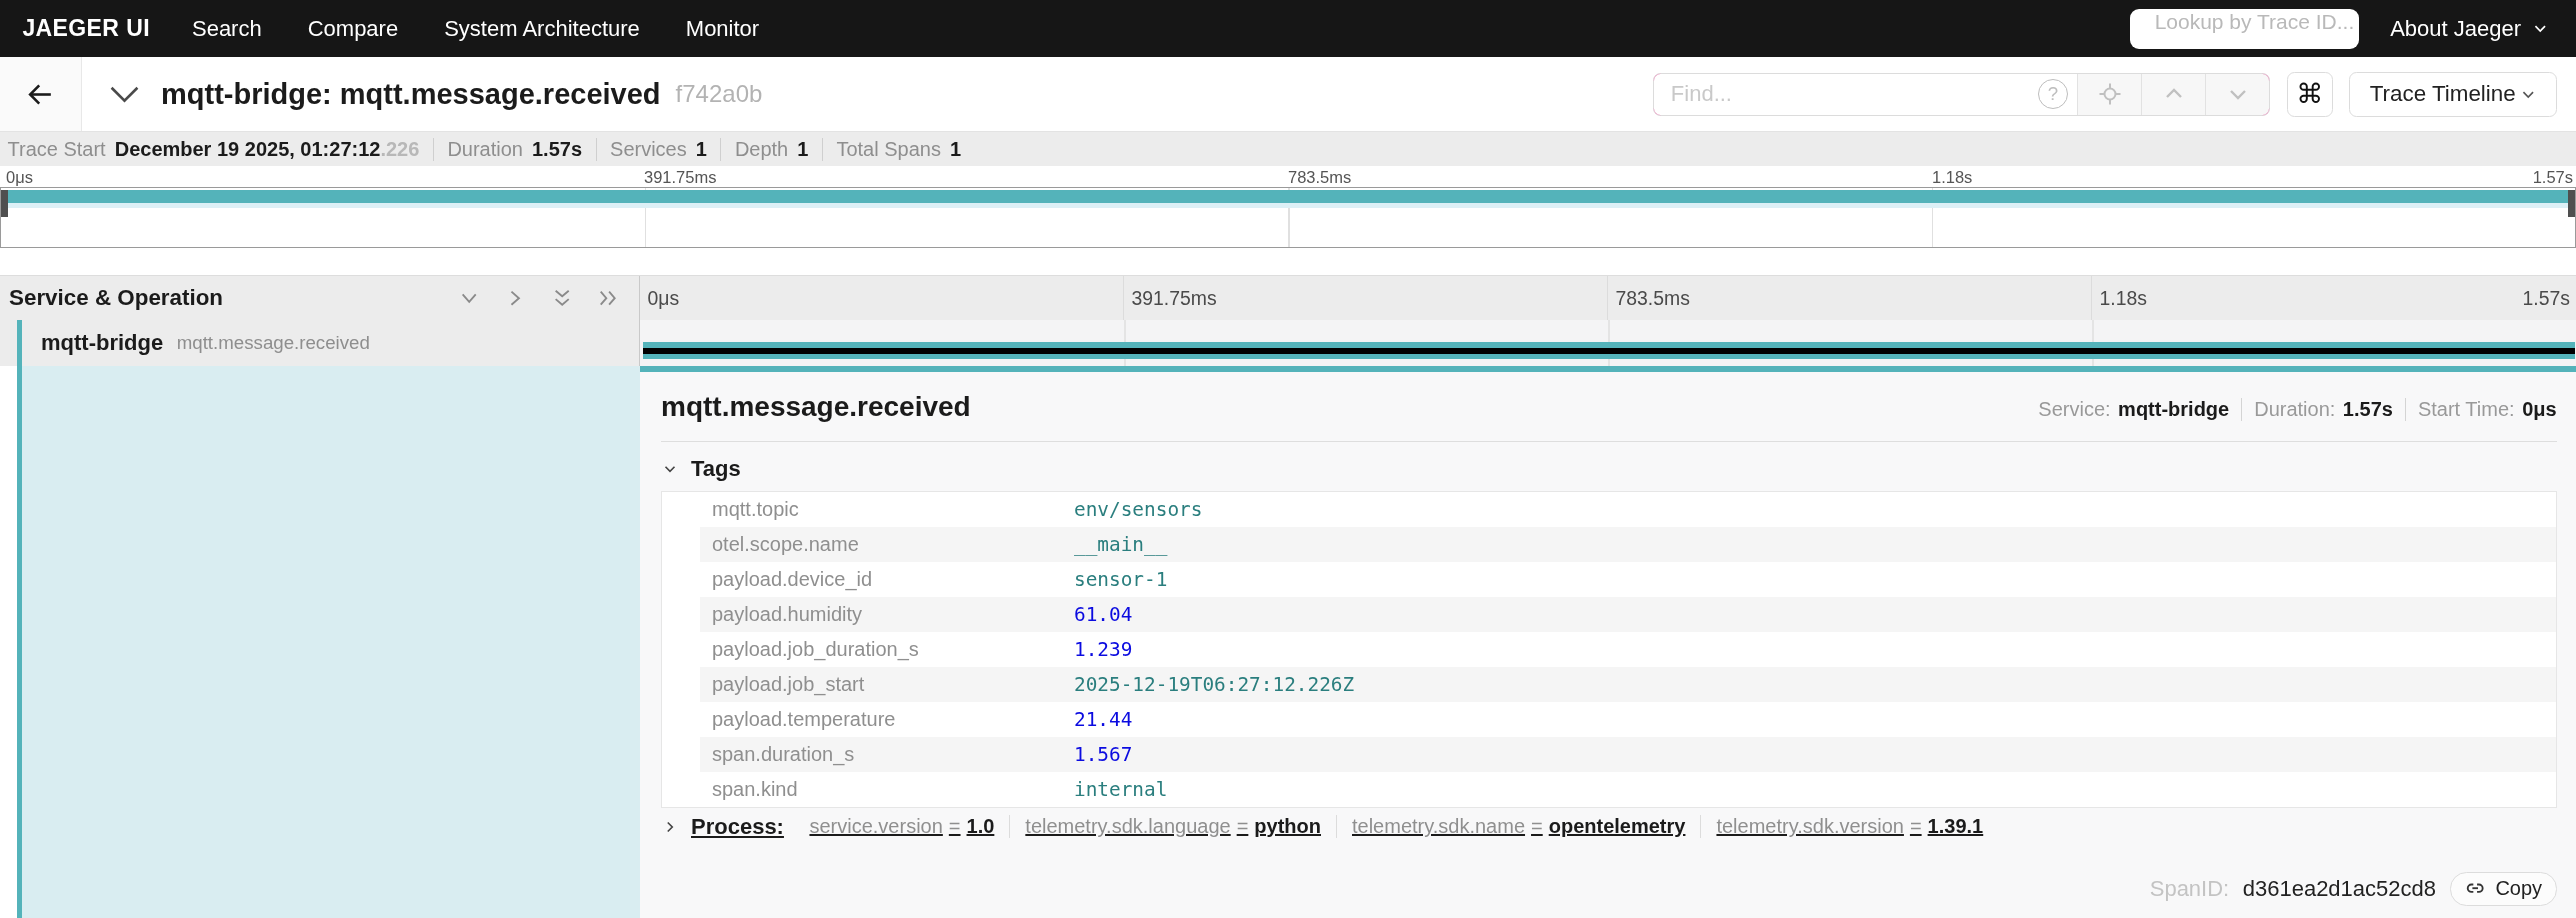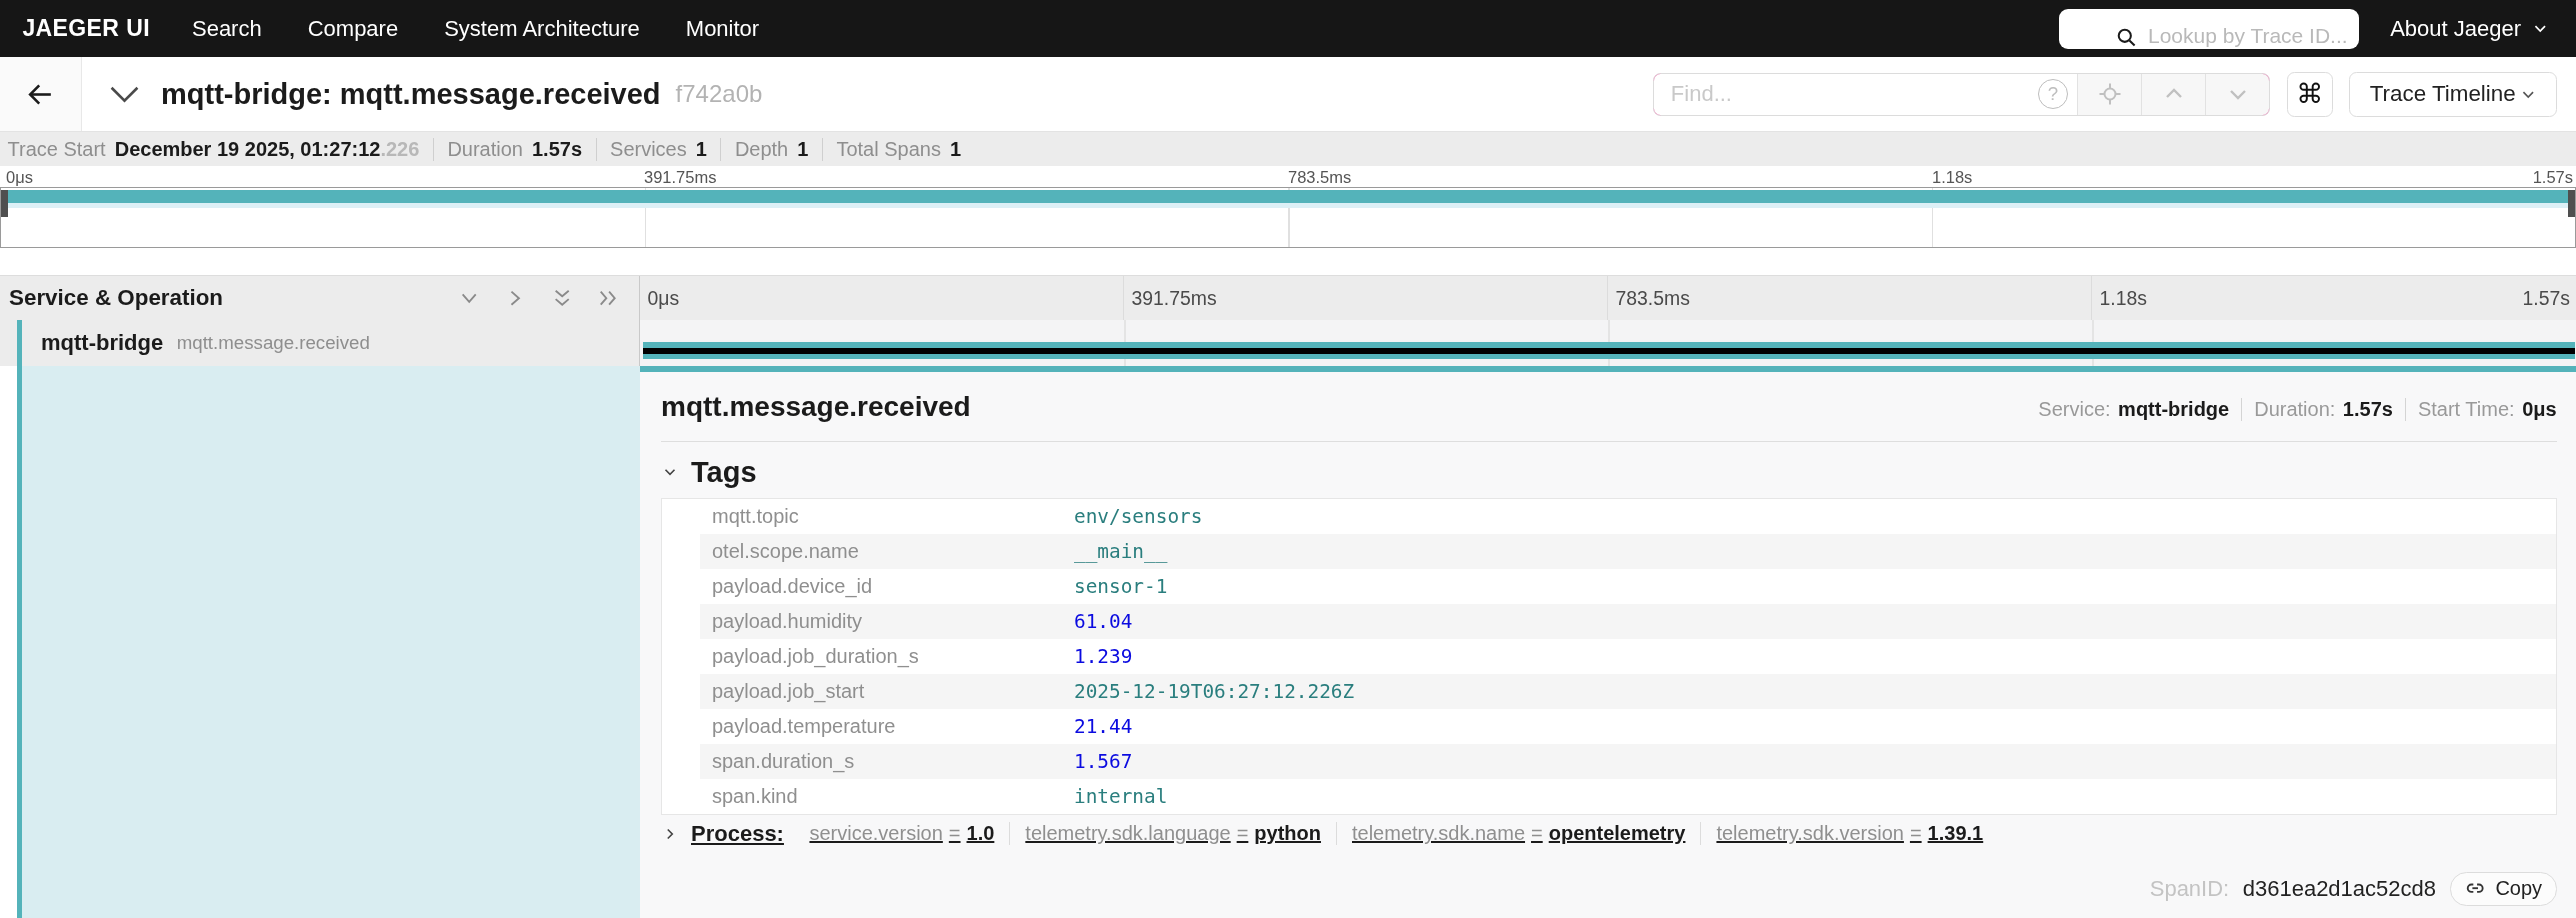--- a/index.html
+++ b/index.html
@@ -15,21 +15,21 @@
     width:2576px;height:919px;overflow:hidden;background:#fff;
     font-family:"Liberation Sans", sans-serif;color:#1b1b1b;position:relative;
   }
   svg{display:block;}
 
   
   .nav{height:57px;background:var(--nav-bg);display:flex;align-items:center;color:#fff;}
   .brand{font-size:23px;font-weight:700;margin-left:22.4px;margin-right:42px;letter-spacing:0.4px;}
   .nav-item{font-size:22px;margin-right:46px;cursor:pointer;}
   .nav-right{margin-left:auto;display:flex;align-items:center;margin-right:28px;}
-  .trace-lookup{width:300px;height:40px;background:#fff;border-radius:9px;display:flex;align-items:flex-end;padding-left:42px;}
+  .trace-lookup{width:229px;height:40px;background:#fff;border-radius:9px;display:flex;align-items:flex-start;}
   .trace-lookup .mag{width:22.4px;height:22.4px;color:#1b1b1b;margin:0 9px 0 13.5px;}
   .trace-lookup input{border:none;outline:none;font-size:21px;width:209px;background:transparent;
     font-family:"Liberation Sans",sans-serif;color:#333;}
   .trace-lookup input::placeholder{color:#b9b9b9;}
   .about{display:flex;align-items:center;margin-left:31px;font-size:22px;gap:10.5px;cursor:pointer;}
   .about .chev{width:16.5px;height:16.5px;color:#fff;}
 
   
   .trace-header{height:75px;background:#fff;border-bottom:0.7px solid #e3e3e3;display:flex;align-items:center;}
   .back-cell{width:82px;height:100%;background:#fafafa;border-right:0.7px solid #e8e8e8;
@@ -114,21 +114,21 @@
     flex-direction:column;padding:0 19.4px 4.5px 21px;}
   .d-head{display:flex;align-items:baseline;margin-top:19.4px;}
   .d-title{font-size:28px;font-weight:700;}
   .d-meta{margin-left:auto;display:flex;align-items:baseline;font-size:20px;color:#999;justify-content:space-between;}
   .meta-item{display:flex;align-items:baseline;padding:0 12px;}
   .meta-item + .meta-item{border-left:1.5px solid #d4d4d4;}
   .meta-item:last-child{padding-right:0;}
   .meta-label{margin-right:7.5px;}
   .meta-value{font-weight:700;color:#1b1b1b;}
   .d-divider{border-bottom:1.5px solid #dedede;margin-top:18px;}
-  .tags-header{margin-top:13.5px;display:flex;align-items:center;gap:12px;font-size:29px;font-weight:700;cursor:pointer;}
+  .tags-header{margin-top:13.5px;display:flex;align-items:center;gap:12px;font-size:22px;font-weight:700;cursor:pointer;}
   .tags-header svg{width:18px;height:18px;color:#444;}
   .tags-table{margin-top:9px;border:1.5px solid #e6e6e6;background:#fff;padding-left:38px;}
   .tag-row{display:flex;height:35px;align-items:center;font-size:20px;}
   .tag-row:nth-child(even){background:#f5f5f5;}
   .tag-key{width:374px;padding-left:12px;color:#8f8f8f;flex-shrink:0;}
   .tag-val{font-family:"DejaVu Sans Mono", monospace;font-size:19.4px;}
   .t-str{color:var(--str-color);}
   .t-num{color:var(--num-color);}
   .process-row{margin-top:6px;display:flex;align-items:center;font-size:20px;text-decoration:underline;}
   .process-row .p-chev{width:18px;height:18px;color:#444;margin-right:12px;}

